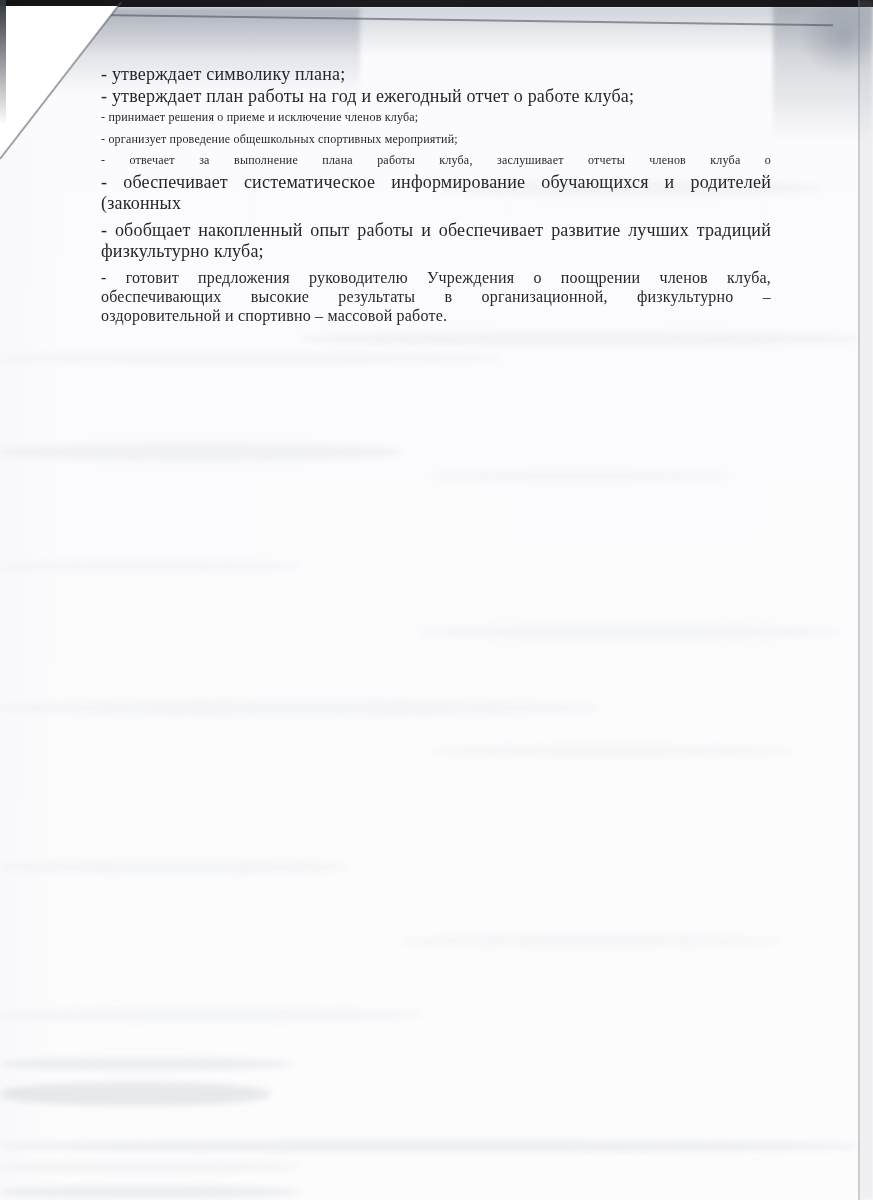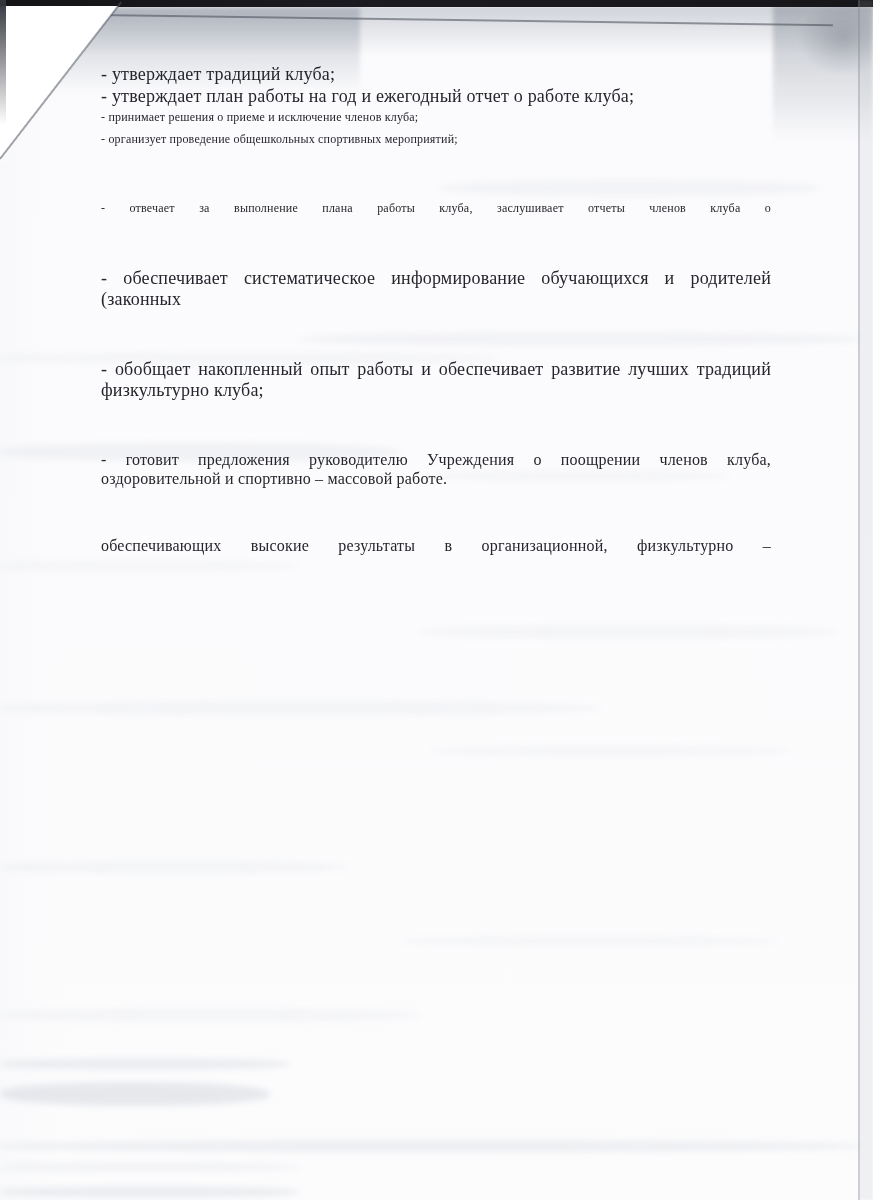--- a/index.html
+++ b/index.html
@@ -94,23 +94,22 @@
     font-size: 12px;
     line-height: 21.5px;
     letter-spacing: 0.2px;
     white-space: nowrap;
   }
   .line.lg { font-size: 18px; }
   .line.stretch {
     white-space: normal;
     text-align: justify;
     text-align-last: justify;
-    margin-top: 48px;
   }
-  .line.gap-before { }
+  .line.gap-before { margin-top: 5px; }
   .line.small {
     font-size: 16px;
     line-height: 19px;
   }
 </style>
 </head>
 <body>
 
 <div class="scan-page">
 
@@ -137,26 +136,26 @@
   <div class="smudge" style="left:0px; top:860px; width:350px; height:14px; opacity:.06;"></div>
   <div class="smudge" style="left:400px; top:935px; width:380px; height:12px; opacity:.05;"></div>
   <div class="smudge" style="left:0px; top:1008px; width:420px; height:14px; opacity:.06;"></div>
   <div class="smudge" style="left:0px; top:1058px; width:290px; height:12px; opacity:.14;"></div>
   <div class="smudge" style="left:0px; top:1082px; width:270px; height:24px; opacity:.18;"></div>
   <div class="smudge" style="left:0px; top:1140px; width:860px; height:12px; opacity:.12;"></div>
   <div class="smudge" style="left:0px; top:1162px; width:300px; height:10px; opacity:.08;"></div>
   <div class="smudge" style="left:0px; top:1186px; width:300px; height:12px; opacity:.14;"></div>
 
   <div class="text-block">
-    <div class="line lg">- утверждает традиций клуба;</div>
+    <div class="line lg">- утверждает символику плана;</div>
     <div class="line lg">- утверждает план работы на год и ежегодный отчет о работе клуба;</div>
     <div class="line">- принимает решения о приеме и исключение членов клуба;</div>
     <div class="line">- организует проведение общешкольных спортивных мероприятий;</div>
     <div class="line stretch">- отвечает за выполнение плана работы клуба, заслушивает отчеты членов клуба о</div>
     <div class="line lg stretch">- обеспечивает систематическое информирование обучающихся и родителей (законных</div>
     <div class="line lg stretch gap-before">- обобщает накопленный опыт работы и обеспечивает развитие лучших традиций</div>
     <div class="line lg">физкультурно клуба;</div>
     <div class="line small stretch gap-before">- готовит предложения руководителю Учреждения о поощрении членов клуба,</div>
+    <div class="line small stretch">обеспечивающих высокие результаты в организационной, физкультурно –</div>
     <div class="line small">оздоровительной и спортивно – массовой работе.</div>
-    <div class="line small stretch">обеспечивающих высокие результаты в организационной, физкультурно –</div>
   </div>
 
 </div>
 
 </body></html>

